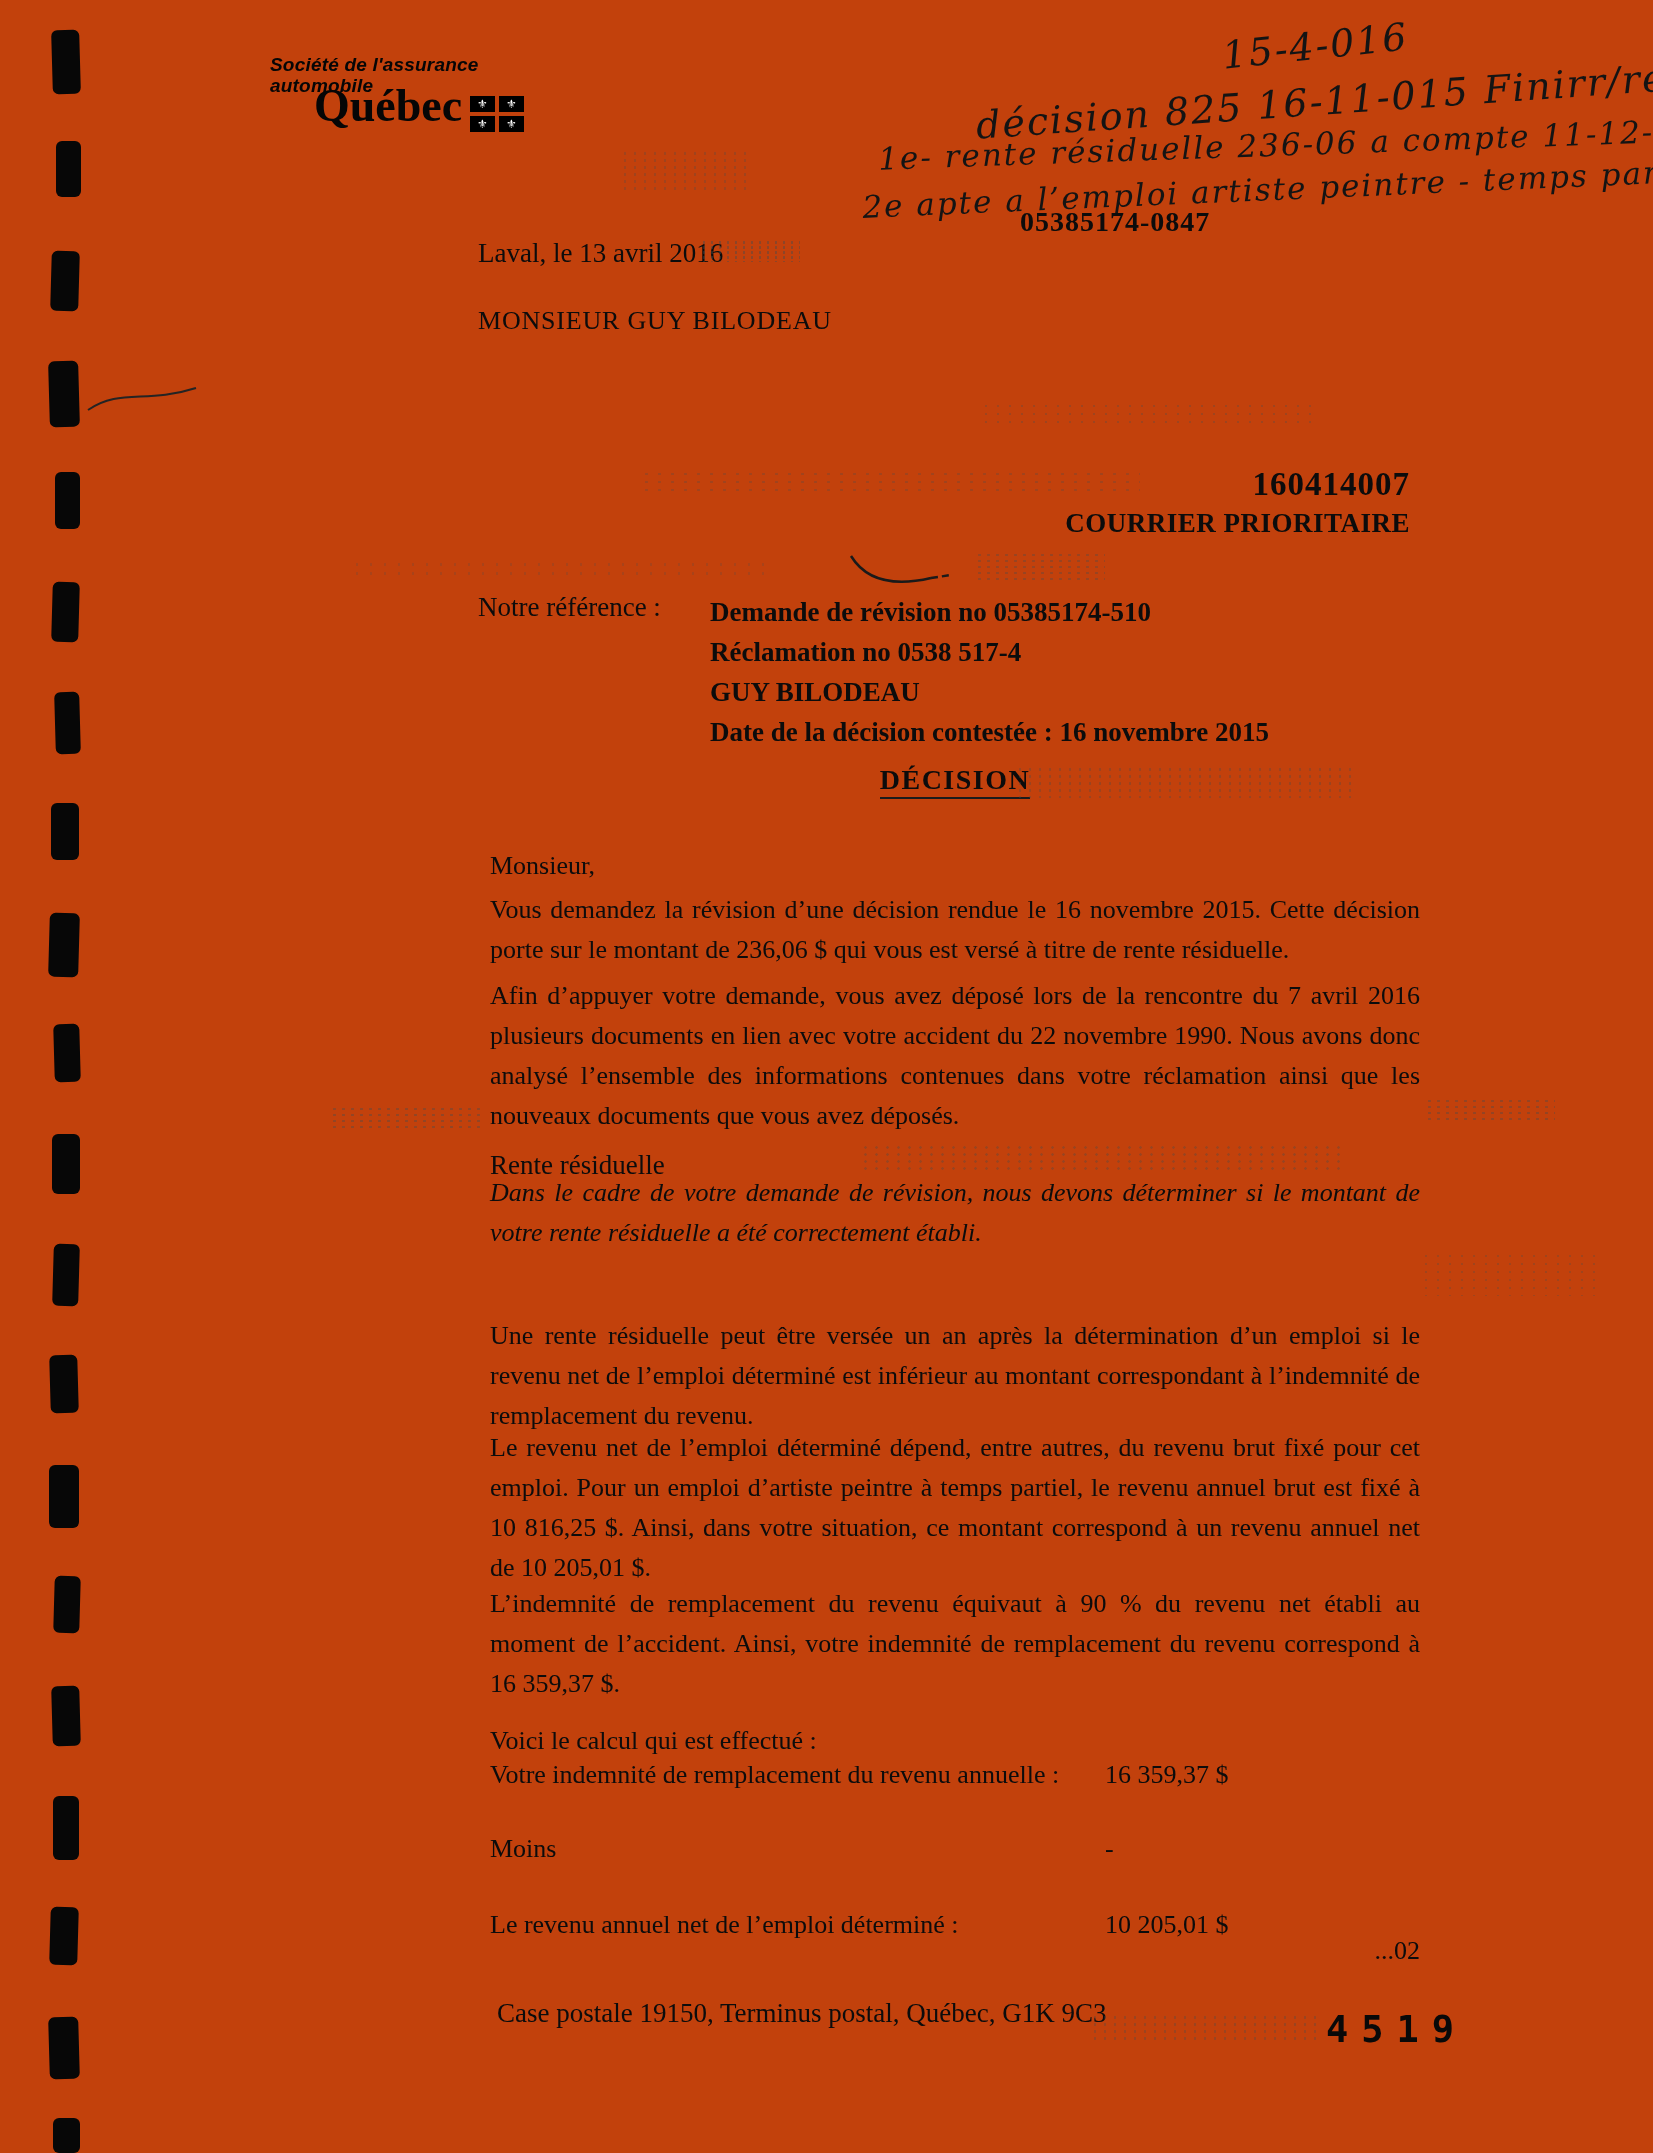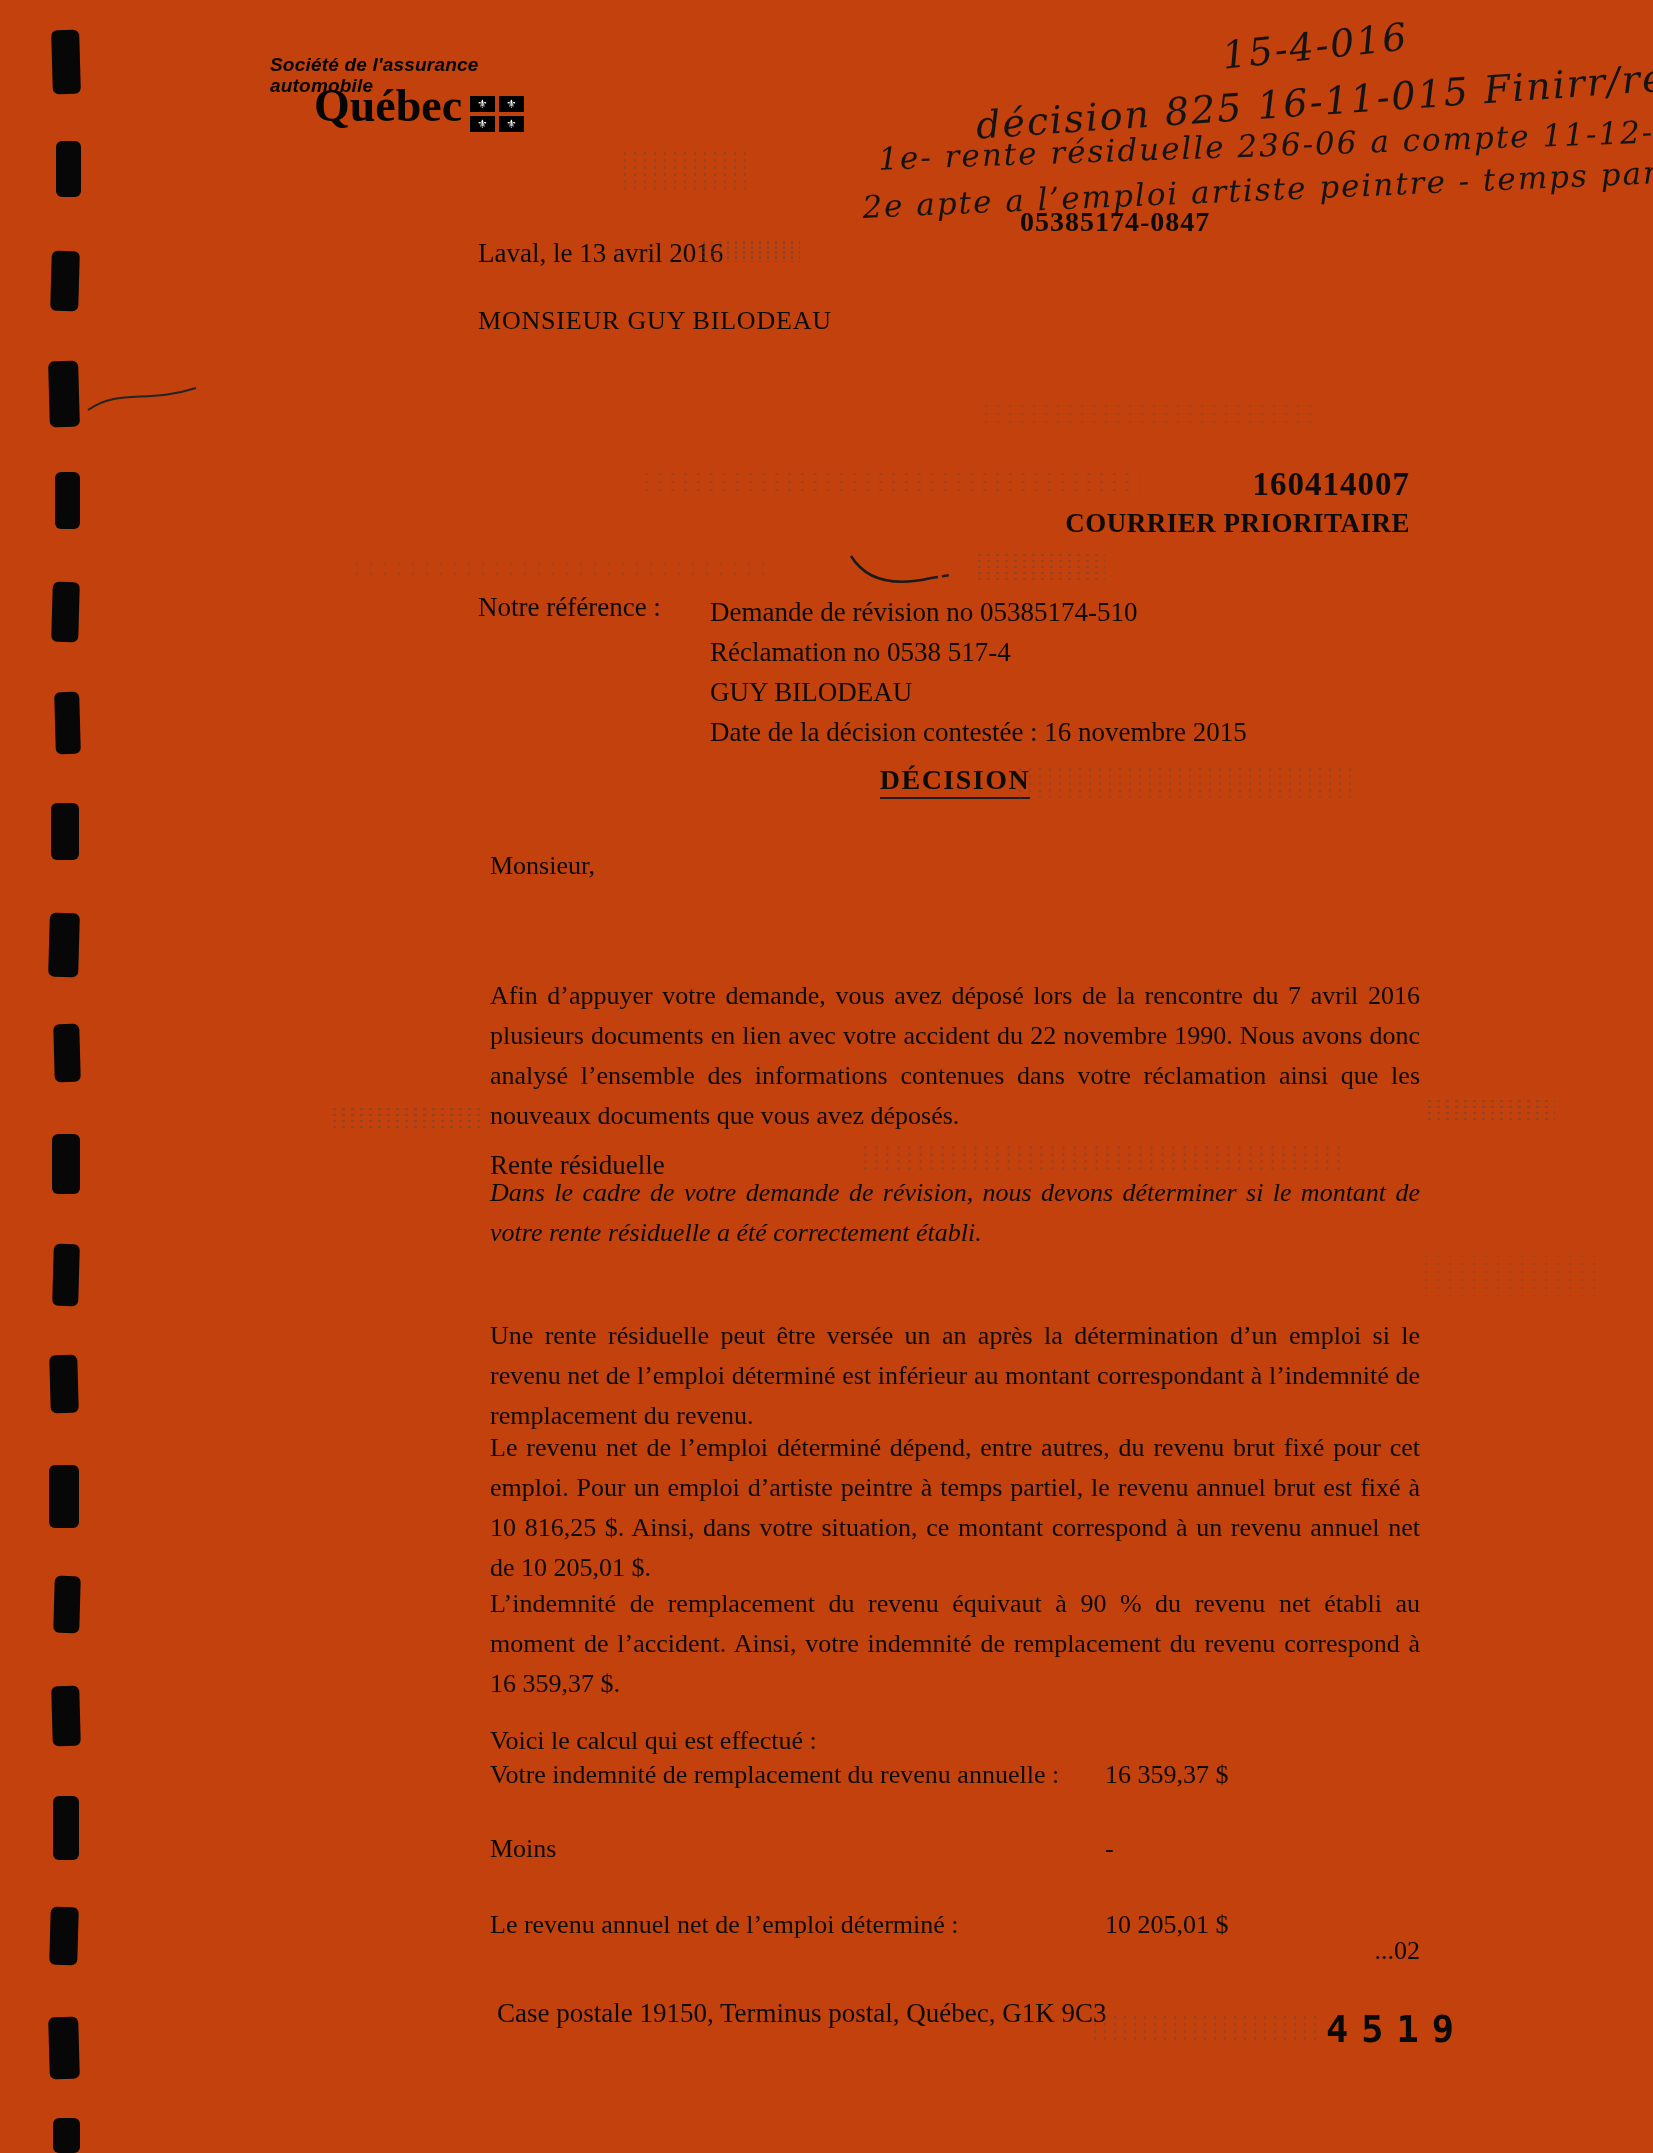--- a/index.html
+++ b/index.html
@@ -26,21 +26,21 @@
   .hw3 { left:878px;  top:126px; font-size:31px; transform:rotate(-2deg); }
   .hw4 { left:862px;  top:170px; font-size:31px; transform:rotate(-2.5deg); }
   
   .place-date { left:478px; top:238px; font-size:27px; }
   .file-number { left:1020px; top:206px; font-size:28px; font-weight:bold; letter-spacing:1px; }
   .recipient { left:478px; top:306px; font-size:26px; letter-spacing:0.8px; }
   .tracking-number { left:1140px; top:466px; width:270px; text-align:right; font-size:33px; font-weight:bold; letter-spacing:1px; }
   .mail-type { left:1060px; top:508px; width:350px; text-align:right; font-size:27px; font-weight:bold; letter-spacing:0.5px; }
   
   .ref-label { left:478px; top:592px; font-size:27px; }
-  .ref-lines { left:710px; top:592px; font-size:27px; line-height:40px; }
+  .ref-lines { left:710px; top:592px; font-size:27px; line-height:40px;font-weight:bold; }
   
   .decision-title { left:490px; top:764px; width:930px; text-align:center; font-size:28px; font-weight:bold; letter-spacing:1.5px; }
   .decision-title span { border-bottom:2px solid #1c1c1c; padding-bottom:2px; }
   .bp { position:absolute; left:490px; width:930px; font-size:26px; line-height:40px; text-align:justify; }
   .salutation { top:846px; }
   .p1 { top:890px; }
   .p2 { top:976px; }
   .sec-head { left:490px; top:1150px; font-size:27px; font-weight:normal; }
   .s1 { top:1173px;font-style:italic; }
   .s2 { top:1316px; }
@@ -100,20 +100,21 @@
     <div>Réclamation no 0538 517-4</div>
     <div>GUY BILODEAU</div>
     <div>Date de la décision contestée : 16 novembre 2015</div>
   </div>
 
   <div class="abs decision-title">
     <span>DÉCISION</span>
   </div>
 
   <div class="bp salutation">Monsieur,</div>
+  <div class="bp p1">Vous demandez la révision d’une décision rendue le 16 novembre 2015. Cette décision porte sur le montant de 236,06 $ qui vous est versé à titre de rente résiduelle.</div>
   <div class="bp p2">Afin d’appuyer votre demande, vous avez déposé lors de la rencontre du 7 avril 2016 plusieurs documents en lien avec votre accident du 22 novembre 1990. Nous avons donc analysé l’ensemble des informations contenues dans votre réclamation ainsi que les nouveaux documents que vous avez déposés.</div>
 
   <div class="abs sec-head">Rente résiduelle</div>
   <div class="bp s1">Dans le cadre de votre demande de révision, nous devons déterminer si le montant de votre rente résiduelle a été correctement établi.</div>
   <div class="bp s2">Une rente résiduelle peut être versée un an après la détermination d’un emploi si le revenu net de l’emploi déterminé est inférieur au montant correspondant à l’indemnité de remplacement du revenu.</div>
   <div class="bp s3">Le revenu net de l’emploi déterminé dépend, entre autres, du revenu brut fixé pour cet emploi. Pour un emploi d’artiste peintre à temps partiel, le revenu annuel brut est fixé à 10 816,25 $. Ainsi, dans votre situation, ce montant correspond à un revenu annuel net de 10 205,01 $.</div>
   <div class="bp s4">L’indemnité de remplacement du revenu équivaut à 90 % du revenu net établi au moment de l’accident. Ainsi, votre indemnité de remplacement du revenu correspond à 16 359,37 $.</div>
 
   <div class="abs calc-intro">Voici le calcul qui est effectué :</div>
 

